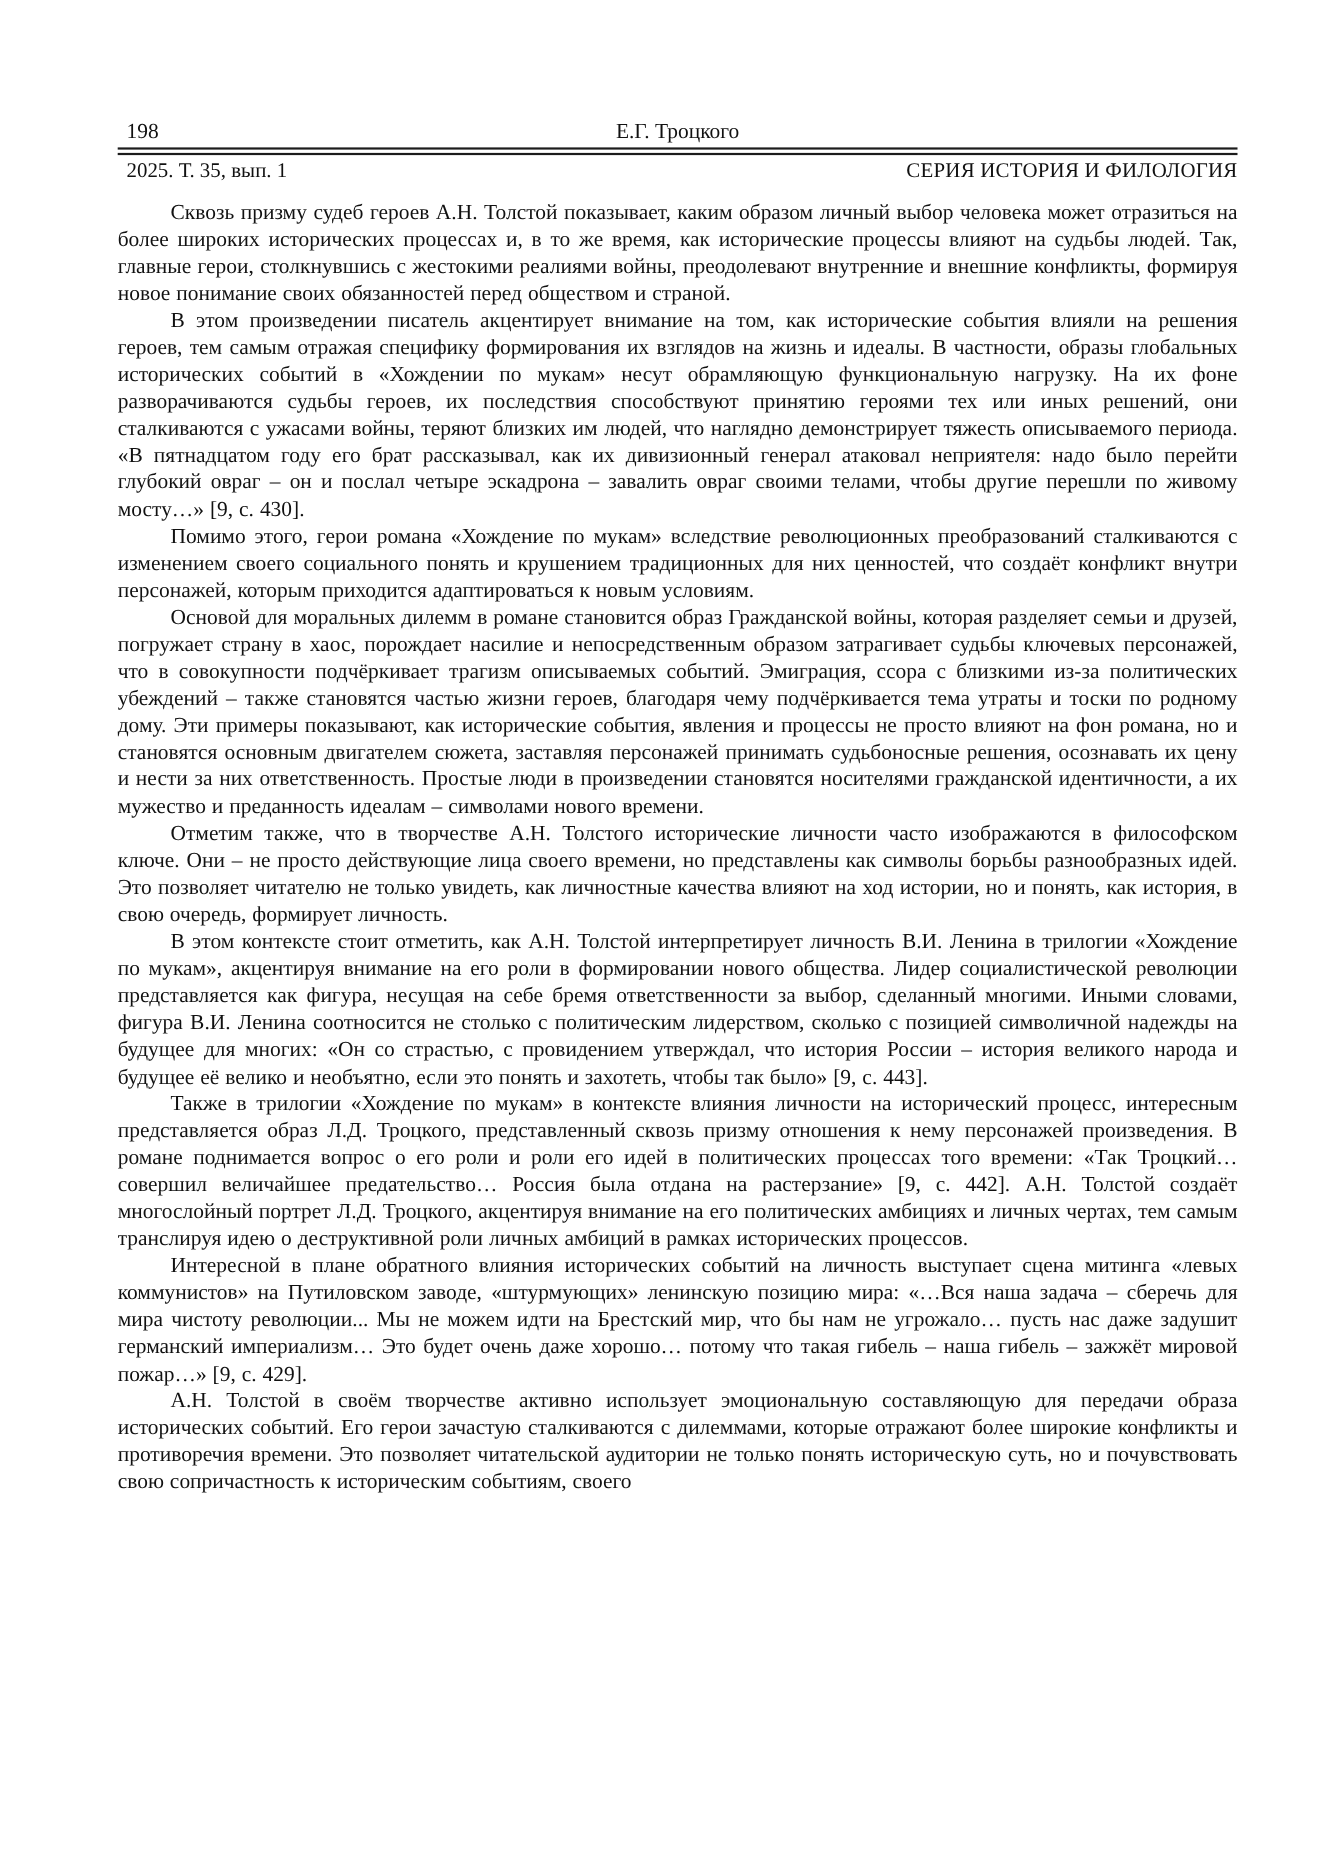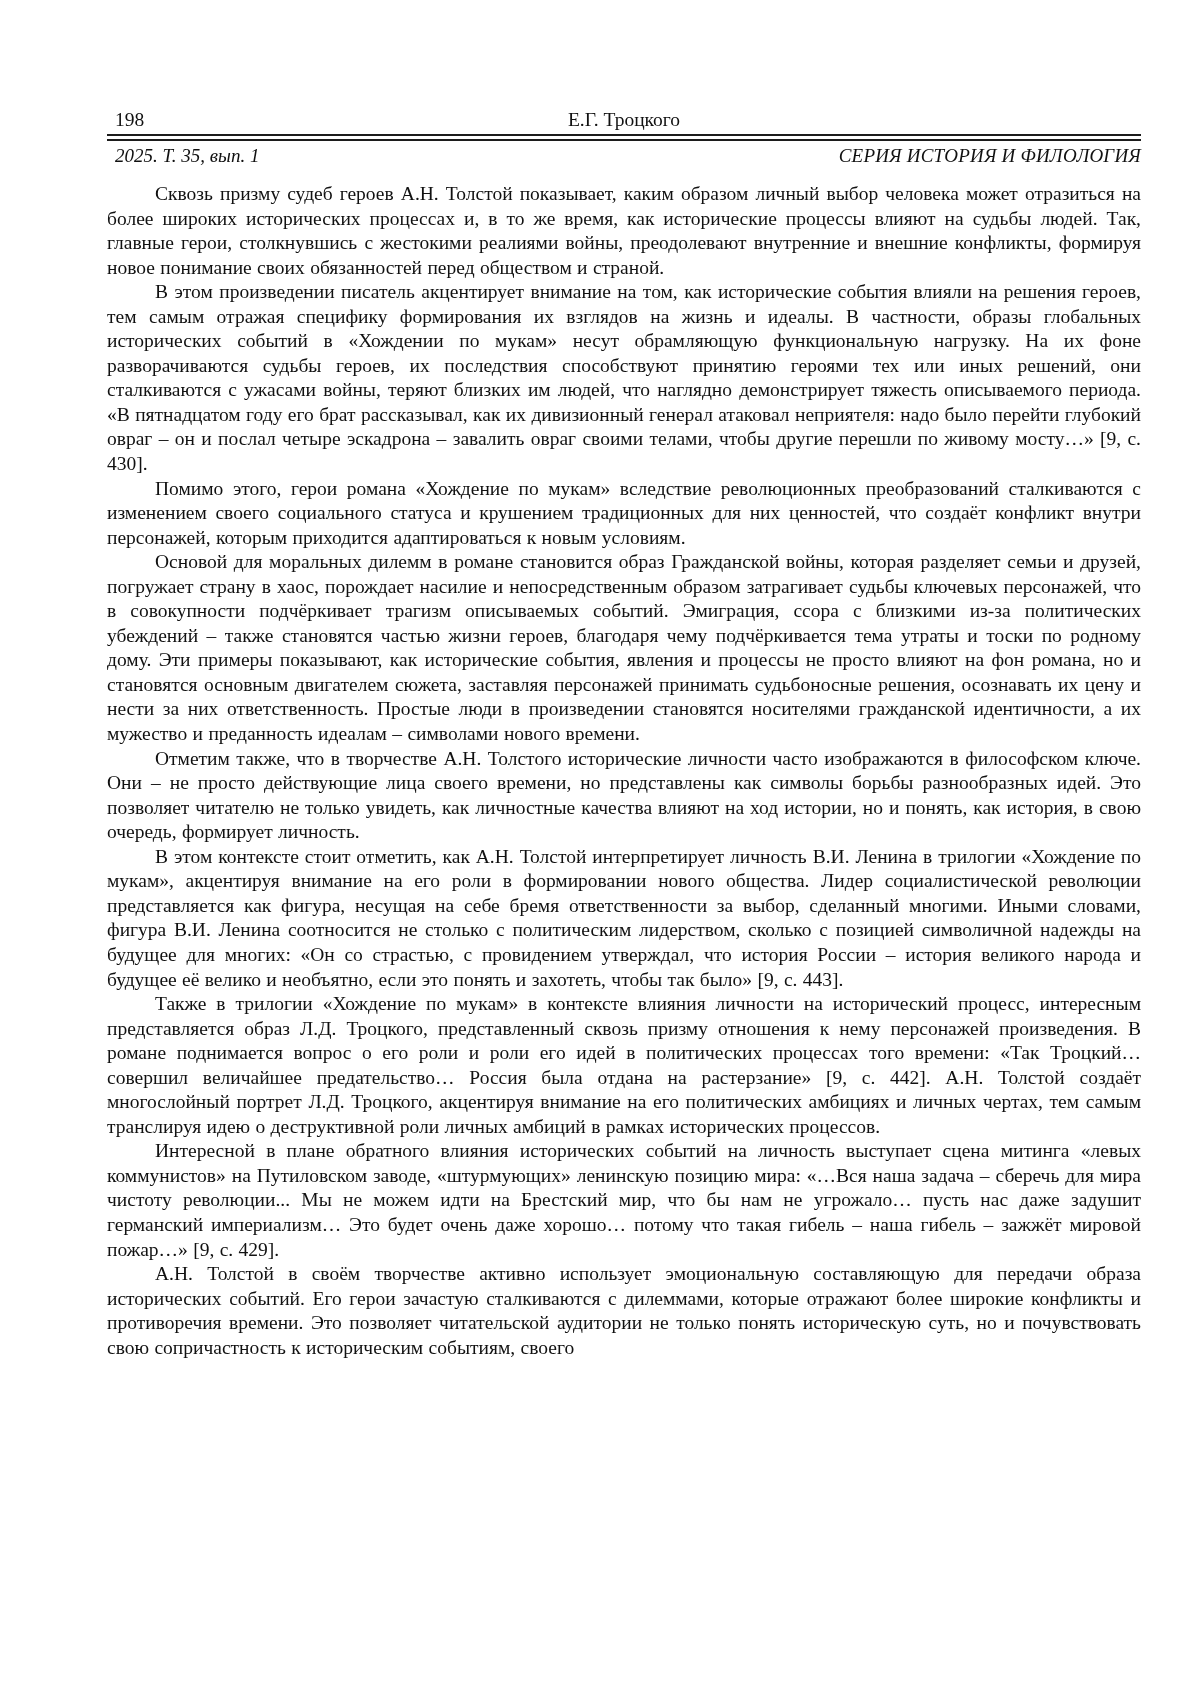--- a/index.html
+++ b/index.html
@@ -9,21 +9,21 @@
     height: 1698px;
     overflow: hidden;
   }
   .page {
     position: relative;
     width: 1200px;
     height: 1698px;
     background: #ffffff;
     color: #111111;
     font-family: "Liberation Serif", "DejaVu Serif", serif;
-    padding: 108px 59px 0 107px;
+    padding: 108px 75px 0 107px;
   }
   
   .hdr-row1 {
     position: relative;
     height: 26px;
     font-size: 19.5px;
     line-height: 24px;
   }
   .hdr-page-num {
     position: absolute;
@@ -41,21 +41,20 @@
     border-top: 2px solid #1c1c1c;
     border-bottom: 2px solid #1c1c1c;
   }
   .hdr-row2 {
     display: flex;
     justify-content: space-between;
     align-items: baseline;
     margin-top: 3px;
     font-size: 19px;
     line-height: 24px;
-    font-style: italic;
   }
   .hdr-issue { padding-left: 8px; }
   .hdr-series { letter-spacing: 0.2px; }
   
   .body-text {
     margin-top: 14px;
     text-align: justify;
     font-size: 19.5px;
     line-height: 24.55px;
     hyphens: auto;
@@ -79,21 +78,21 @@
   <div class="double-rule"></div>
 
   <div class="hdr-row2">
     <span class="hdr-issue">2025. Т. 35, вып. 1</span>
     <span class="hdr-series">СЕРИЯ ИСТОРИЯ И ФИЛОЛОГИЯ</span>
   </div>
 
   <div class="body-text">
       <p>Сквозь призму судеб героев А.Н. Толстой показывает, каким образом личный выбор человека может отразиться на более широких исторических процессах и, в то же время, как исторические процессы влияют на судьбы людей. Так, главные герои, столкнувшись с жестокими реалиями войны, преодолевают внутренние и внешние конфликты, формируя новое понимание своих обязанностей перед обществом и страной.</p>
       <p>В этом произведении писатель акцентирует внимание на том, как исторические события влияли на решения героев, тем самым отражая специфику формирования их взглядов на жизнь и идеалы. В частности, образы глобальных исторических событий в «Хождении по мукам» несут обрамляющую функциональную нагрузку. На их фоне разворачиваются судьбы героев, их последствия способствуют принятию героями тех или иных решений, они сталкиваются с ужасами войны, теряют близких им людей, что наглядно демонстрирует тяжесть описываемого периода. «В пятнадцатом году его брат рассказывал, как их дивизионный генерал атаковал неприятеля: надо было перейти глубокий овраг – он и послал четыре эскадрона – завалить овраг своими телами, чтобы другие перешли по живому мосту…» [9, с. 430].</p>
-      <p>Помимо этого, герои романа «Хождение по мукам» вследствие революционных преобразований сталкиваются с изменением своего социального статуса и крушением традиционных для них ценностей, что создаёт конфликт внутри персонажей, которым приходится адаптироваться к новым условиям.</p>
+      <p>Помимо этого, герои романа «Хождение по мукам» вследствие революционных преобразований сталкиваются с изменением своего социального понять и крушением традиционных для них ценностей, что создаёт конфликт внутри персонажей, которым приходится адаптироваться к новым условиям.</p>
       <p>Основой для моральных дилемм в романе становится образ Гражданской войны, которая разделяет семьи и друзей, погружает страну в хаос, порождает насилие и непосредственным образом затрагивает судьбы ключевых персонажей, что в совокупности подчёркивает трагизм описываемых событий. Эмиграция, ссора с близкими из-за политических убеждений – также становятся частью жизни героев, благодаря чему подчёркивается тема утраты и тоски по родному дому. Эти примеры показывают, как исторические события, явления и процессы не просто влияют на фон романа, но и становятся основным двигателем сюжета, заставляя персонажей принимать судьбоносные решения, осознавать их цену и нести за них ответственность. Простые люди в произведении становятся носителями гражданской идентичности, а их мужество и преданность идеалам – символами нового времени.</p>
       <p>Отметим также, что в творчестве А.Н. Толстого исторические личности часто изображаются в философском ключе. Они – не просто действующие лица своего времени, но представлены как символы борьбы разнообразных идей. Это позволяет читателю не только увидеть, как личностные качества влияют на ход истории, но и понять, как история, в свою очередь, формирует личность.</p>
       <p>В этом контексте стоит отметить, как А.Н. Толстой интерпретирует личность В.И. Ленина в трилогии «Хождение по мукам», акцентируя внимание на его роли в формировании нового общества. Лидер социалистической революции представляется как фигура, несущая на себе бремя ответственности за выбор, сделанный многими. Иными словами, фигура В.И. Ленина соотносится не столько с политическим лидерством, сколько с позицией символичной надежды на будущее для многих: «Он со страстью, с провидением утверждал, что история России – история великого народа и будущее её велико и необъятно, если это понять и захотеть, чтобы так было» [9, с. 443].</p>
       <p>Также в трилогии «Хождение по мукам» в контексте влияния личности на исторический процесс, интересным представляется образ Л.Д. Троцкого, представленный сквозь призму отношения к нему персонажей произведения. В романе поднимается вопрос о его роли и роли его идей в политических процессах того времени: «Так Троцкий… совершил величайшее предательство… Россия была отдана на растерзание» [9, с. 442]. А.Н. Толстой создаёт многослойный портрет Л.Д. Троцкого, акцентируя внимание на его политических амбициях и личных чертах, тем самым транслируя идею о деструктивной роли личных амбиций в рамках исторических процессов.</p>
       <p>Интересной в плане обратного влияния исторических событий на личность выступает сцена митинга «левых коммунистов» на Путиловском заводе, «штурмующих» ленинскую позицию мира: «…Вся наша задача – сберечь для мира чистоту революции... Мы не можем идти на Брестский мир, что бы нам не угрожало… пусть нас даже задушит германский империализм… Это будет очень даже хорошо… потому что такая гибель – наша гибель – зажжёт мировой пожар…» [9, с. 429].</p>
       <p>А.Н. Толстой в своём творчестве активно использует эмоциональную составляющую для передачи образа исторических событий. Его герои зачастую сталкиваются с дилеммами, которые отражают более широкие конфликты и противоречия времени. Это позволяет читательской аудитории не только понять историческую суть, но и почувствовать свою сопричастность к историческим событиям, своего</p>
     </div>
 
 </div>
 

